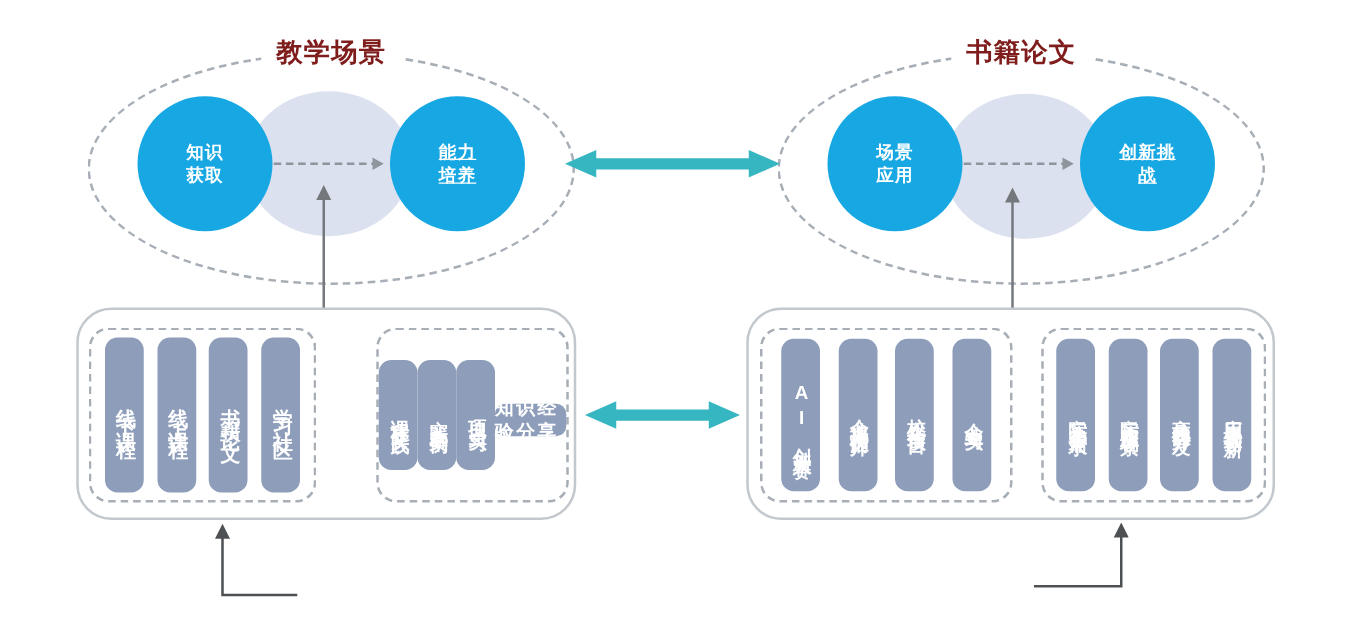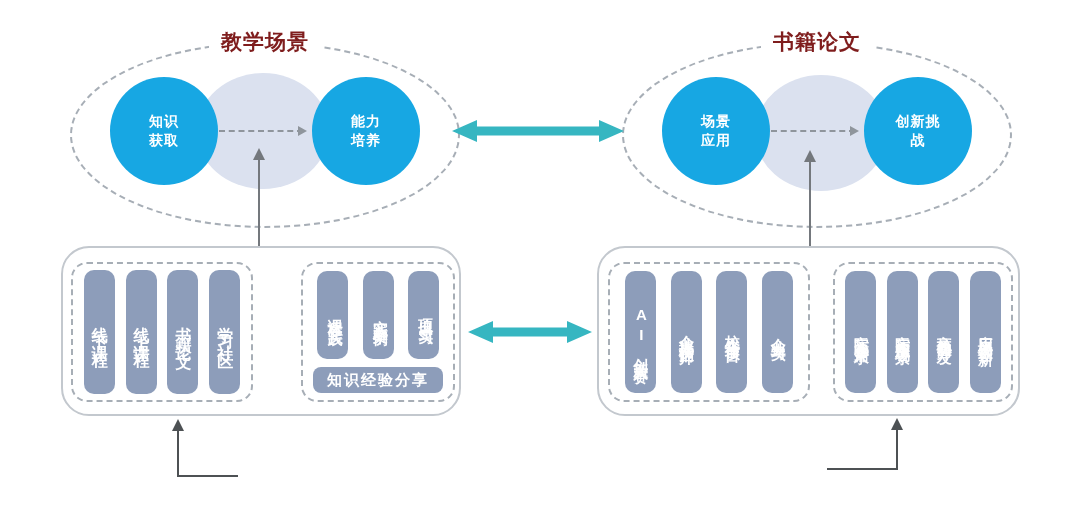--- a/index.html
+++ b/index.html
@@ -54,21 +54,21 @@
     font-weight: bold;
     line-height: 1.35;
     display: flex;
     align-items: center;
     justify-content: center;
     text-align: center;
     white-space: pre-line;
     letter-spacing: 1px;
   }
   .circle.left  { left: 38px;  top: 33px; }
-  .circle.right { left: 240px; top: 33px; }
+  .circle.right { left: 240px; top: 33px; text-decoration: underline; }
   .dash-arrow {
     position: absolute;
     top: 86px;
     left: 147px;
     width: 84px;
     border-top: 2px dashed #8f959c;
   }
   .dash-arrow::after {
     content: "";
     position: absolute;
@@ -103,21 +103,21 @@
     top: 14px;
     height: 140px;
     border: 2px dashed #a7aeb6;
     border-radius: 16px;
     box-sizing: border-box;
     display: flex;
     align-items: center;
     justify-content: space-evenly;
   }
   #box-teaching .g1 { left: 8px;   width: 182px; }
-  #box-teaching .g2 { left: 238px; width: 154px; flex-direction: column; justify-content: center; font-family: Liberation Mono, monospace; }
+  #box-teaching .g2 { left: 238px; width: 154px; justify-content: center; }
   #box-industry .g1 { left: 9px;   width: 202px; }
   #box-industry .g2 { left: 234px; width: 180px; }
   .g2-row {
     width: 100%;
     display: flex;
     align-items: center;
     justify-content: space-evenly;
   }
   .vbar {
     writing-mode: vertical-rl;

